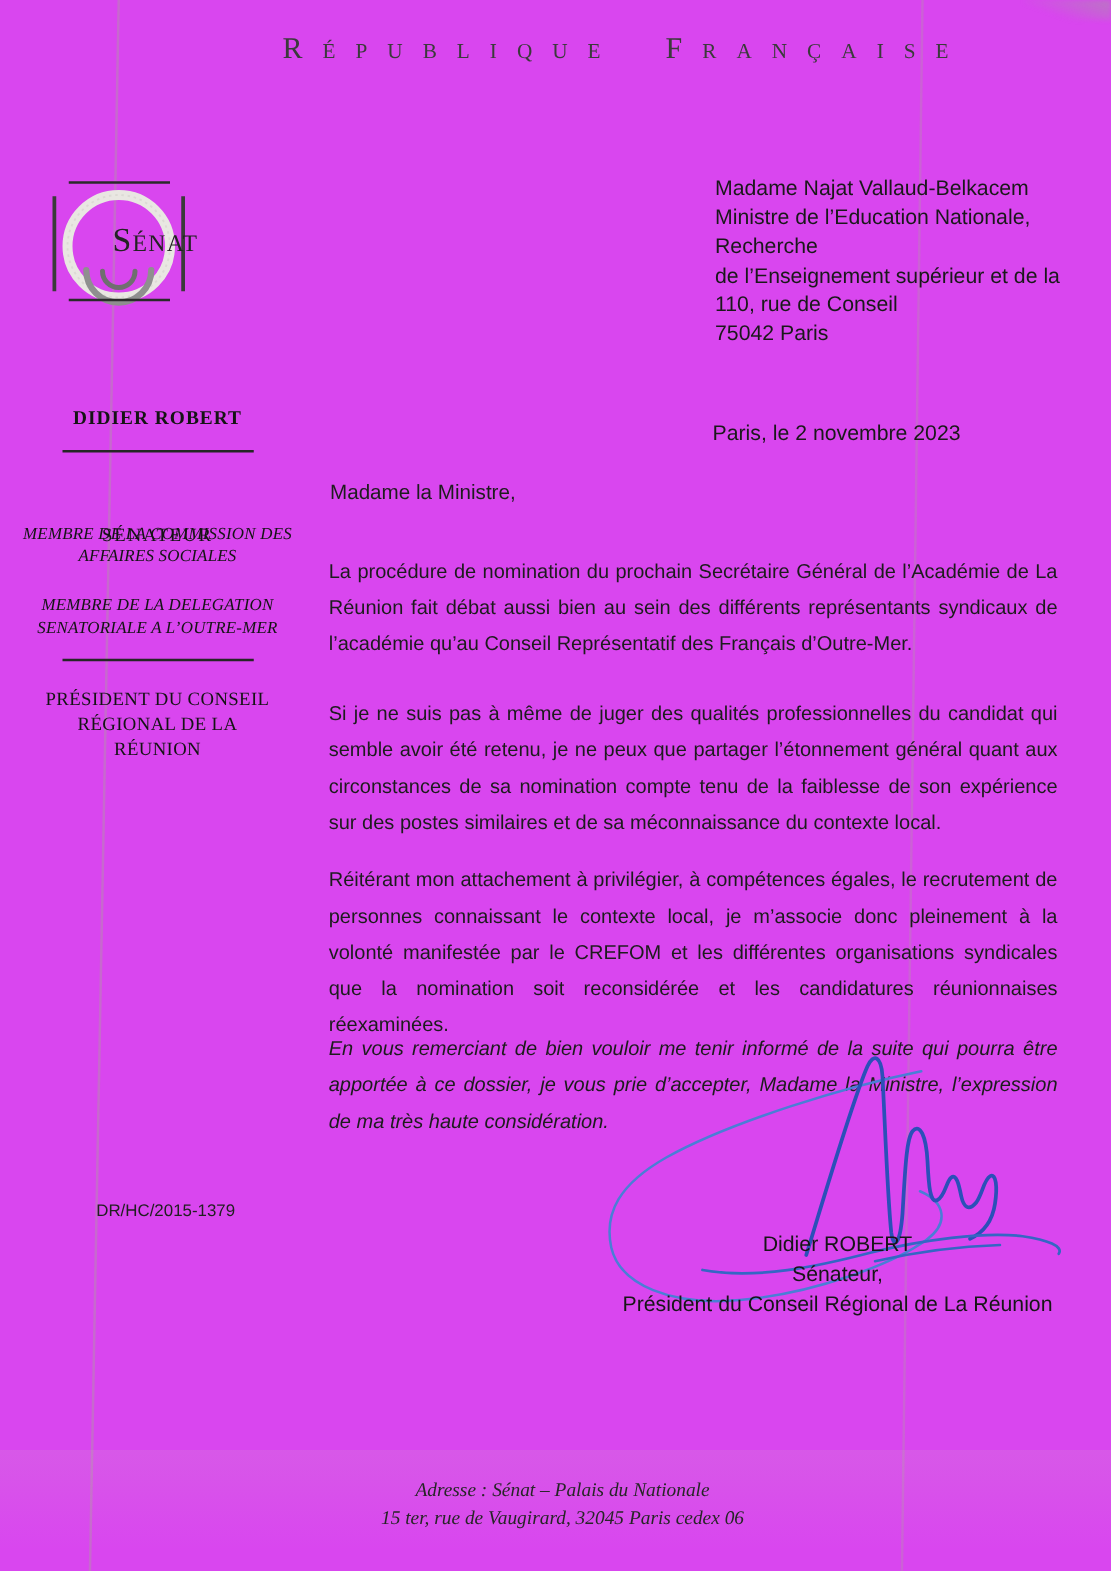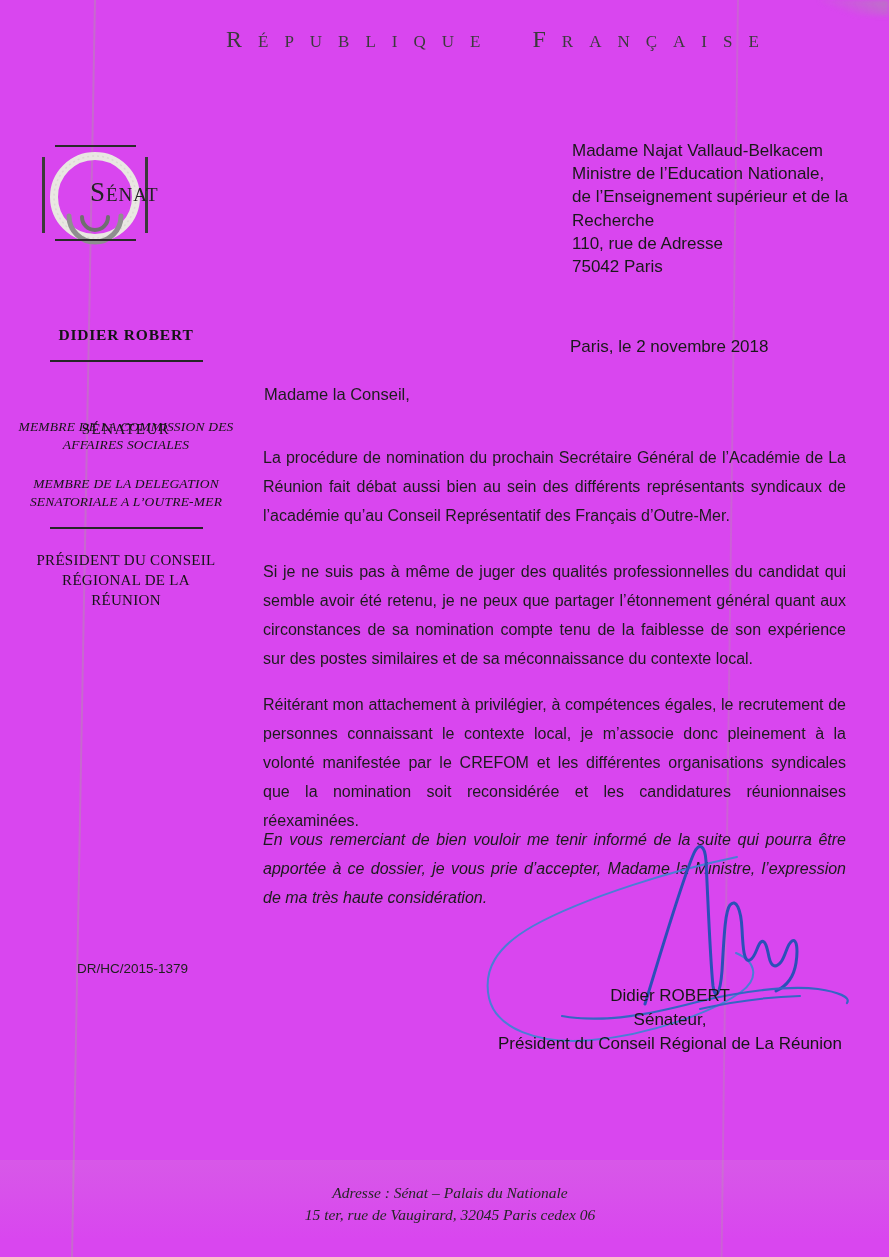--- a/index.html
+++ b/index.html
@@ -97,38 +97,38 @@
     <div class="rule top"></div>
     <div class="rule bottom"></div>
     <div class="bar left"></div>
     <div class="bar right"></div>
     <div class="logo-text">Sénat</div>
   </div>
 
   <div class="recipient">
     <div>Madame Najat Vallaud-Belkacem</div>
     <div>Ministre de l’Education Nationale,</div>
+    <div>Recherche</div>
     <div>de l’Enseignement supérieur et de la</div>
-    <div>Recherche</div>
-    <div>110, rue de Adresse</div>
+    <div>110, rue de Conseil</div>
     <div>75042 Paris</div>
   </div>
 
   <div class="sender">
     <div class="name">DIDIER ROBERT</div>
     <div class="rule r1"></div>
     <div class="title1">SÉNATEUR</div>
     <div class="membership m1">MEMBRE DE LA COMMISSION DES AFFAIRES SOCIALES</div>
     <div class="membership m2">MEMBRE DE LA DELEGATION SENATORIALE A L’OUTRE-MER</div>
     <div class="rule r2"></div>
     <div class="role">PRÉSIDENT DU CONSEIL RÉGIONAL DE LA RÉUNION</div>
   </div>
 
-  <div class="dateline">Paris, le 2 novembre 2018</div>
-  <div class="salutation">Madame la Conseil,</div>
+  <div class="dateline">Paris, le 2 novembre 2023</div>
+  <div class="salutation">Madame la Ministre,</div>
 
   <p class="para p1">La procédure de nomination du prochain Secrétaire Général de l’Académie de La Réunion fait débat aussi bien au sein des différents représentants syndicaux de l’académie qu’au Conseil Représentatif des Français d’Outre-Mer.</p>
   <p class="para p2">Si je ne suis pas à même de juger des qualités professionnelles du candidat qui semble avoir été retenu, je ne peux que partager l’étonnement général quant aux circonstances de sa nomination compte tenu de la faiblesse de son expérience sur des postes similaires et de sa méconnaissance du contexte local.</p>
   <p class="para p3">Réitérant mon attachement à privilégier, à compétences égales, le recrutement de personnes connaissant le contexte local, je m’associe donc pleinement à la volonté manifestée par le CREFOM et les différentes organisations syndicales que la nomination soit reconsidérée et les candidatures réunionnaises réexaminées.</p>
   <p class="para p4">En vous remerciant de bien vouloir me tenir informé de la suite qui pourra être apportée à ce dossier, je vous prie d’accepter, Madame la Ministre, l’expression de ma très haute considération.</p>
 
   <div class="reference">DR/HC/2015-1379</div>
 
   <svg class="signature-svg" width="440" height="235" viewBox="440 835 440 235">
     <path d="M 737 857 C 678 869, 585 897, 533 926 C 496 947, 483 970, 489 998 C 496 1028, 537 1045, 592 1040 C 650 1035, 713 1012, 741 992 C 759 979, 757 962, 736 953" fill="none" stroke-width="2" stroke-linecap="round" stroke="#4a7ed6"></path>

